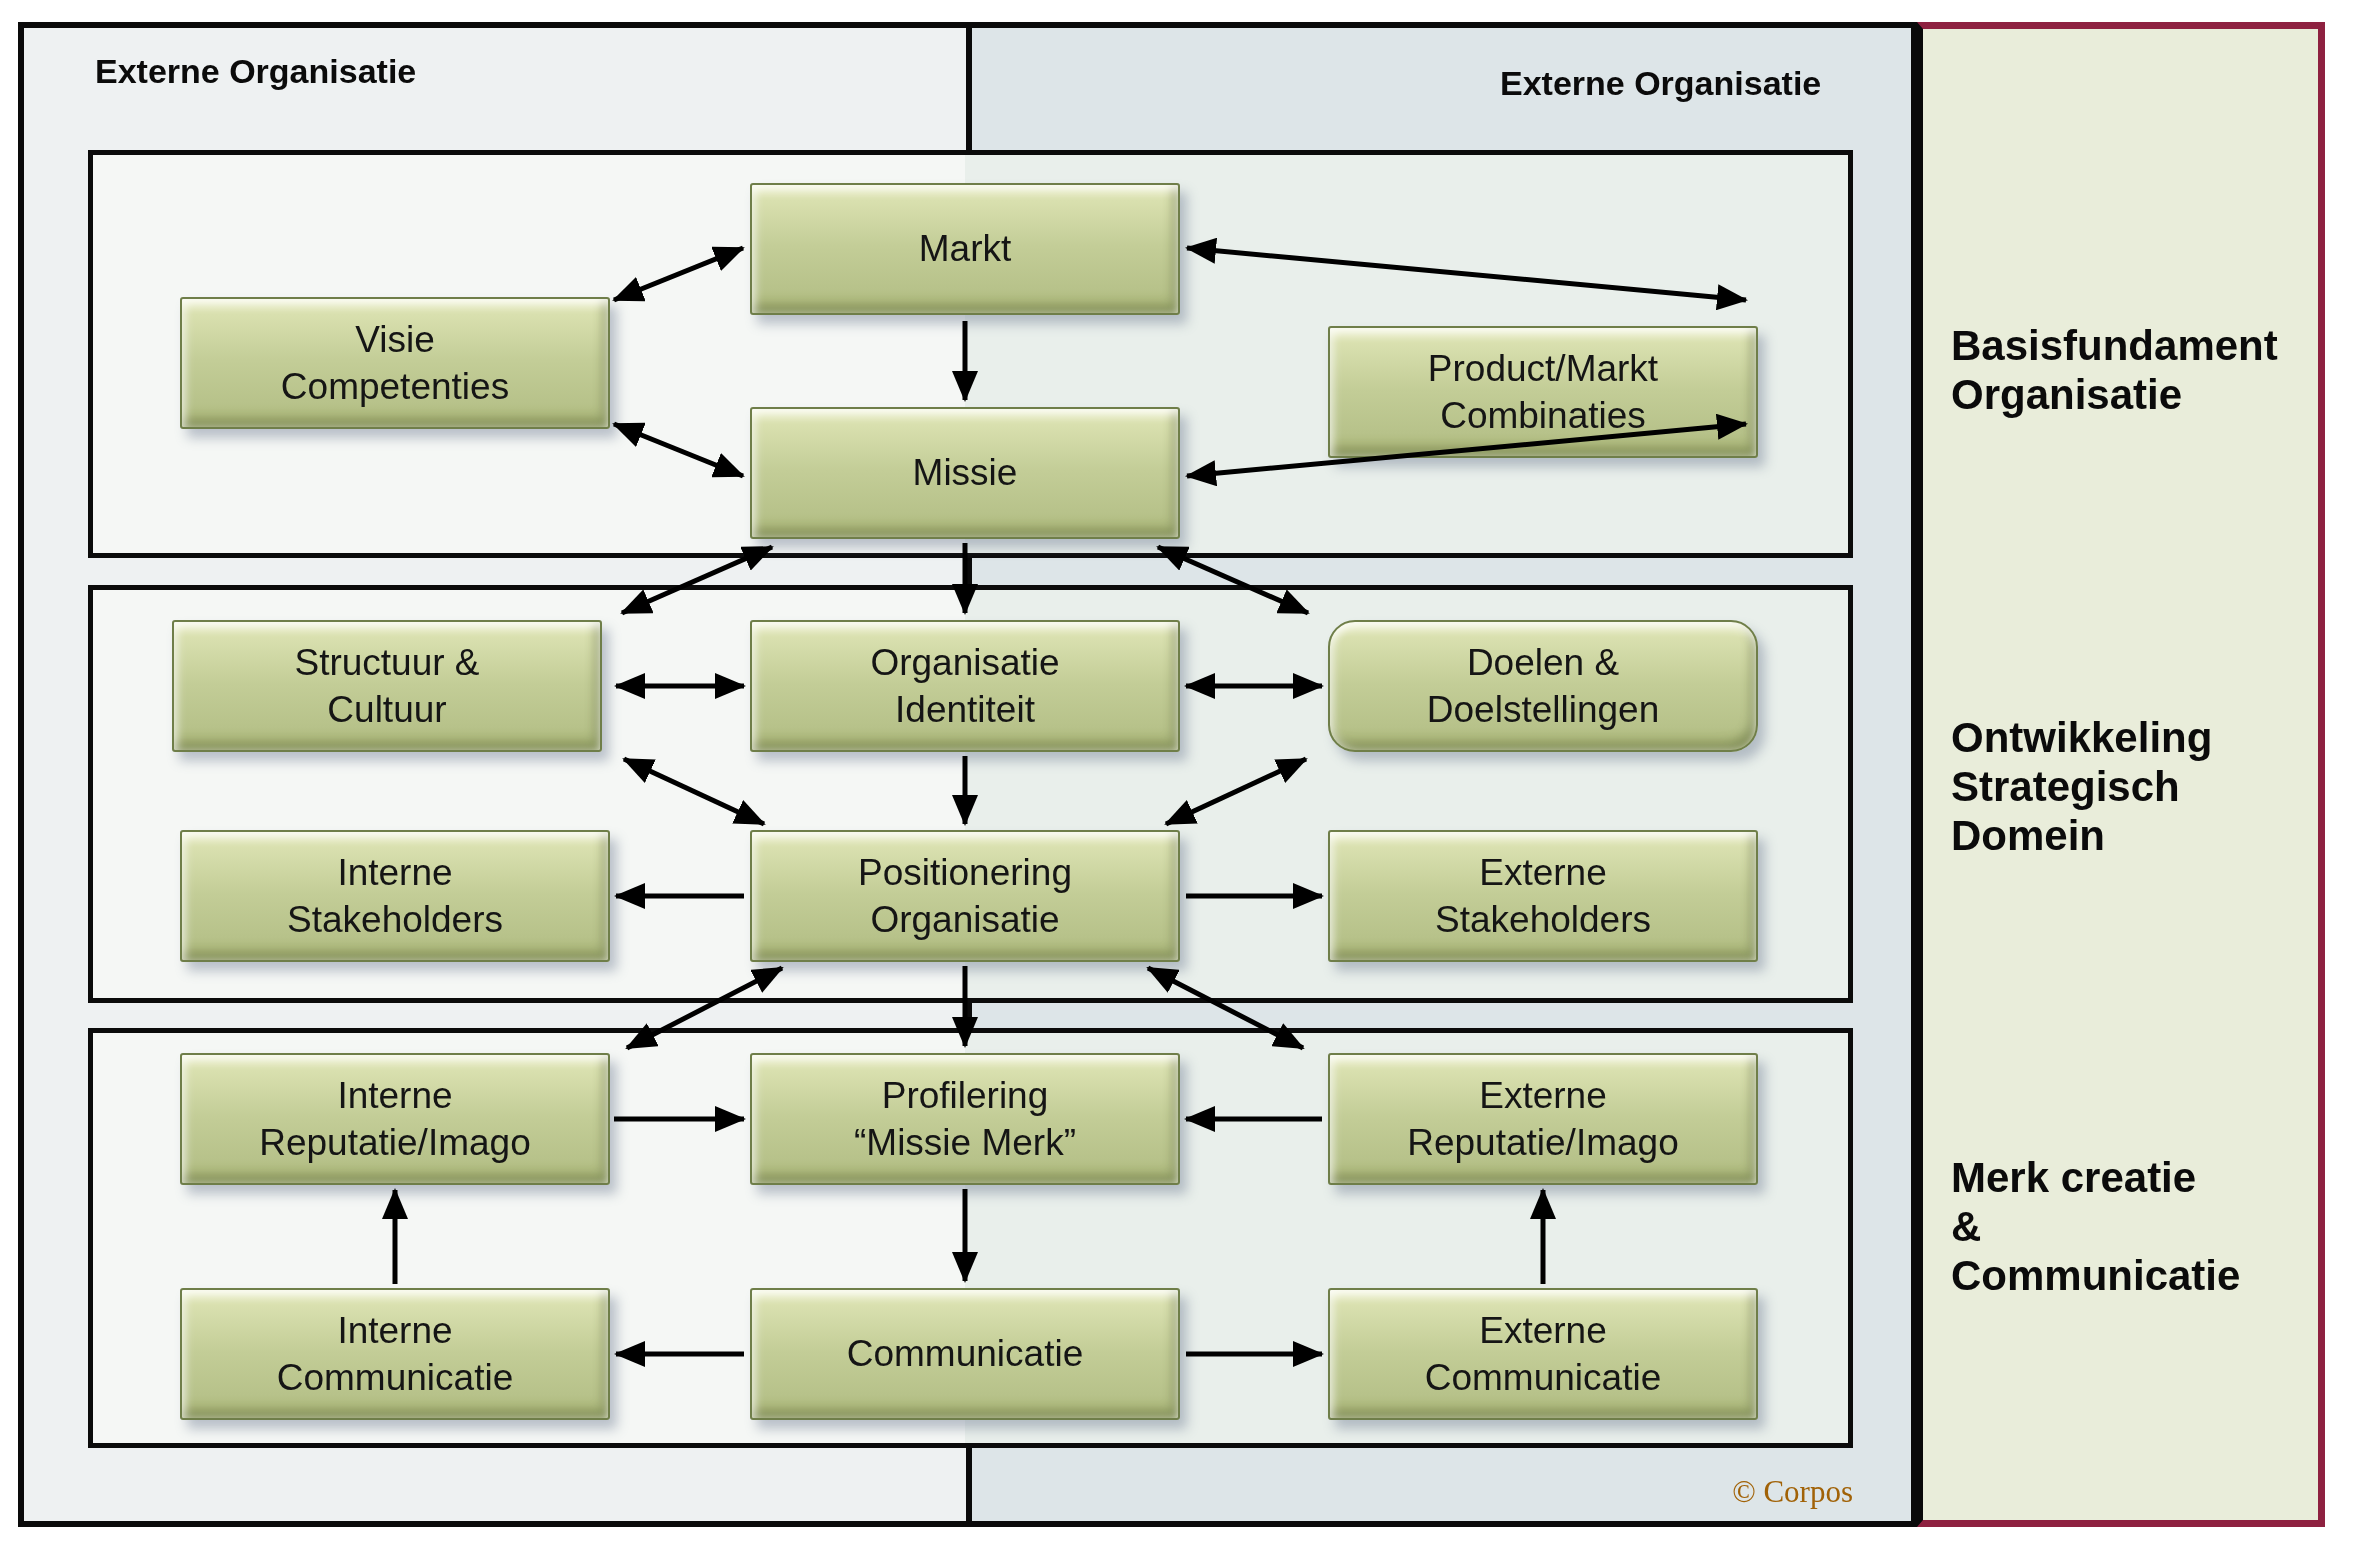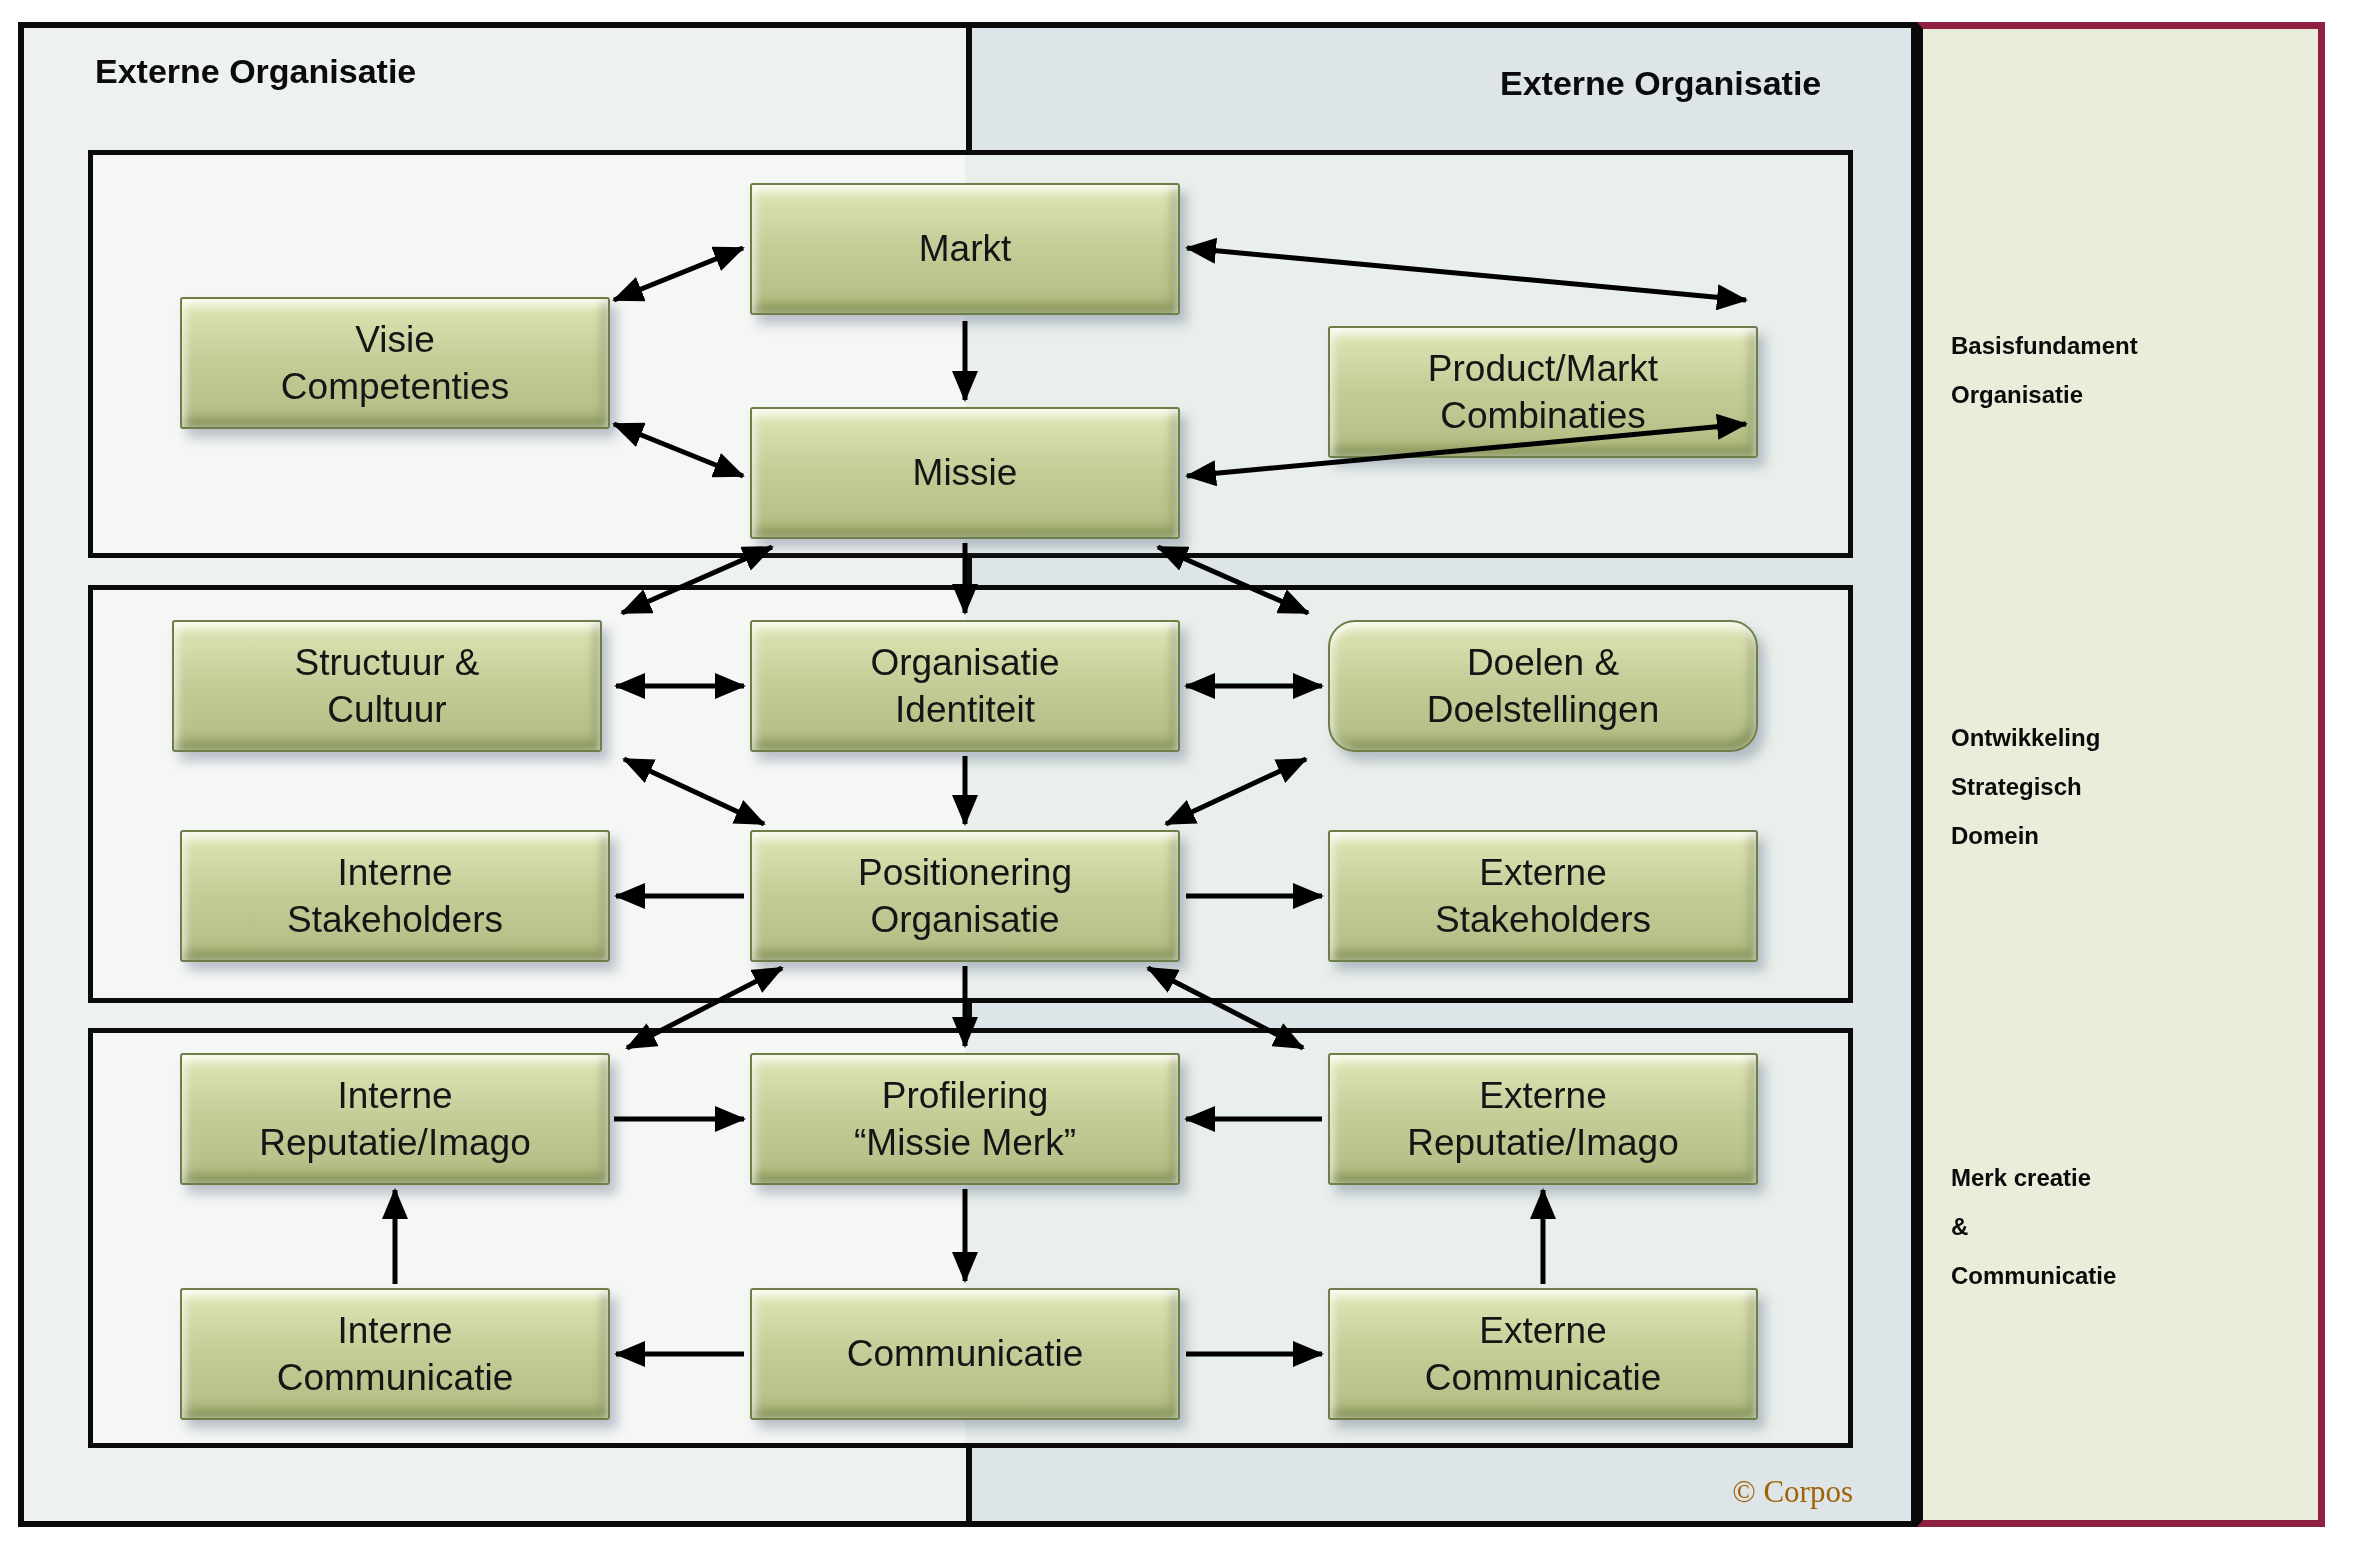--- a/index.html
+++ b/index.html
@@ -55,21 +55,21 @@
   #arrows{position:absolute;left:0;top:0;width:2362px;height:1565px;pointer-events:none;}
   #arrows line{stroke:#000;stroke-width:5;}
 
   
   #copyright{position:absolute;left:1600px;top:1474px;width:253px;text-align:right;
              font-family:"Liberation Serif", serif;font-size:31px;color:#a16207;}
 
   
   #sidebar{position:absolute;left:1917px;top:22px;width:408px;height:1505px;box-sizing:border-box;
            background:#e9edda;border:7px solid #8e2140;border-left:6px solid #0a0a0a;}
-  .sidebar-label{position:absolute;left:28px;width:350px;font-size:24px;font-weight:bold;
+  .sidebar-label{position:absolute;left:28px;width:350px;font-size:42px;font-weight:bold;
                  line-height:49px;color:#0b0b0b;white-space:pre-line;}
   #sb-label-1{top:292px;}
   #sb-label-2{top:684px;}
   #sb-label-3{top:1124px;}
 </style>
 </head>
 <body>
 
 <div id="canvas">
 

